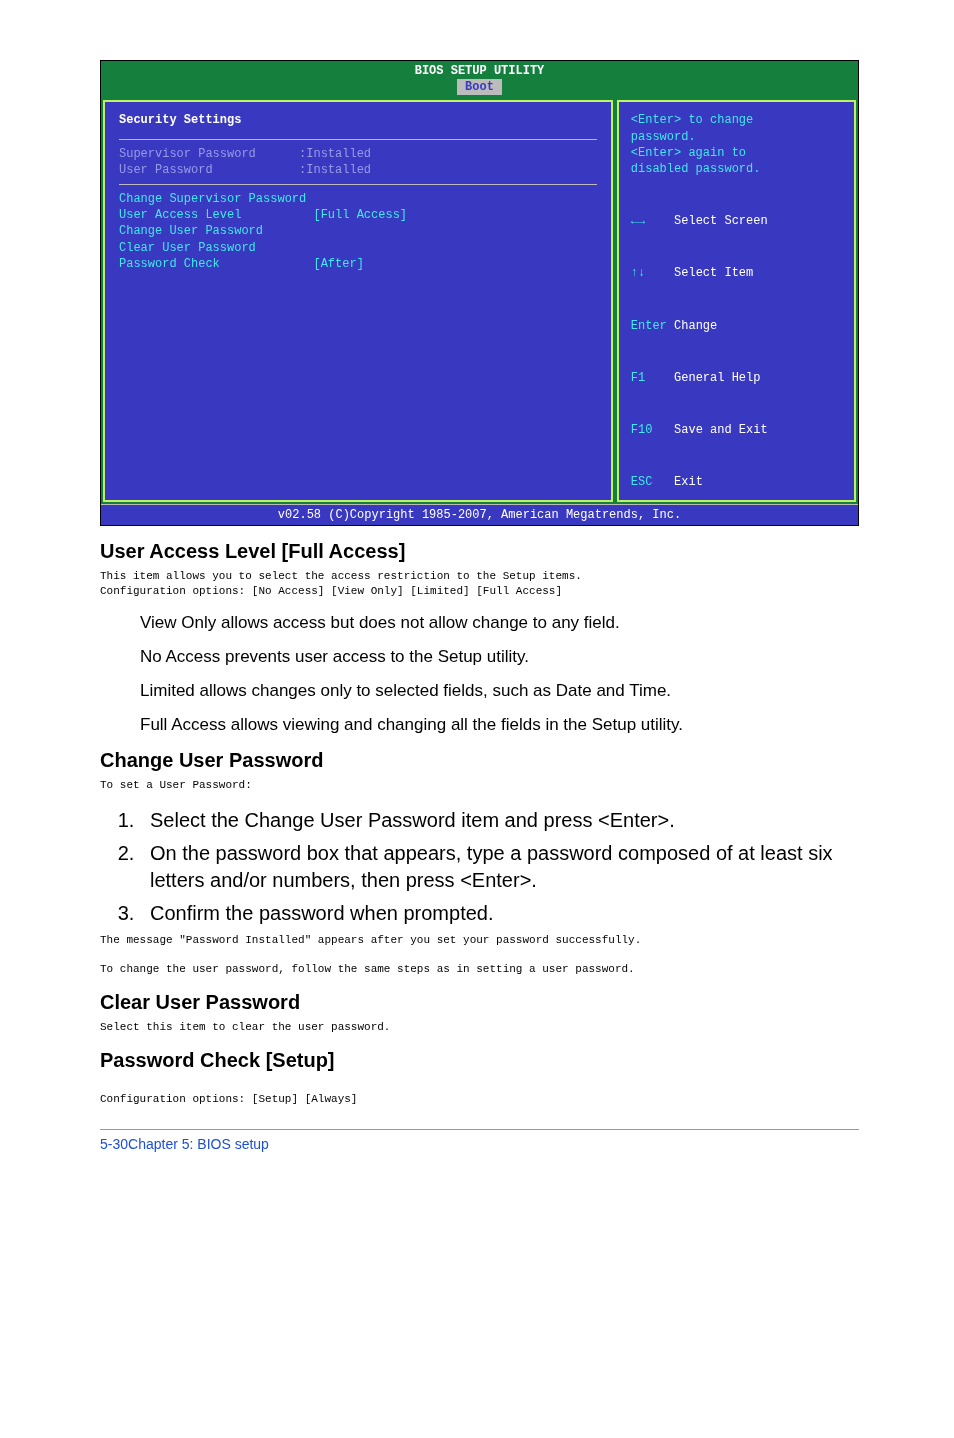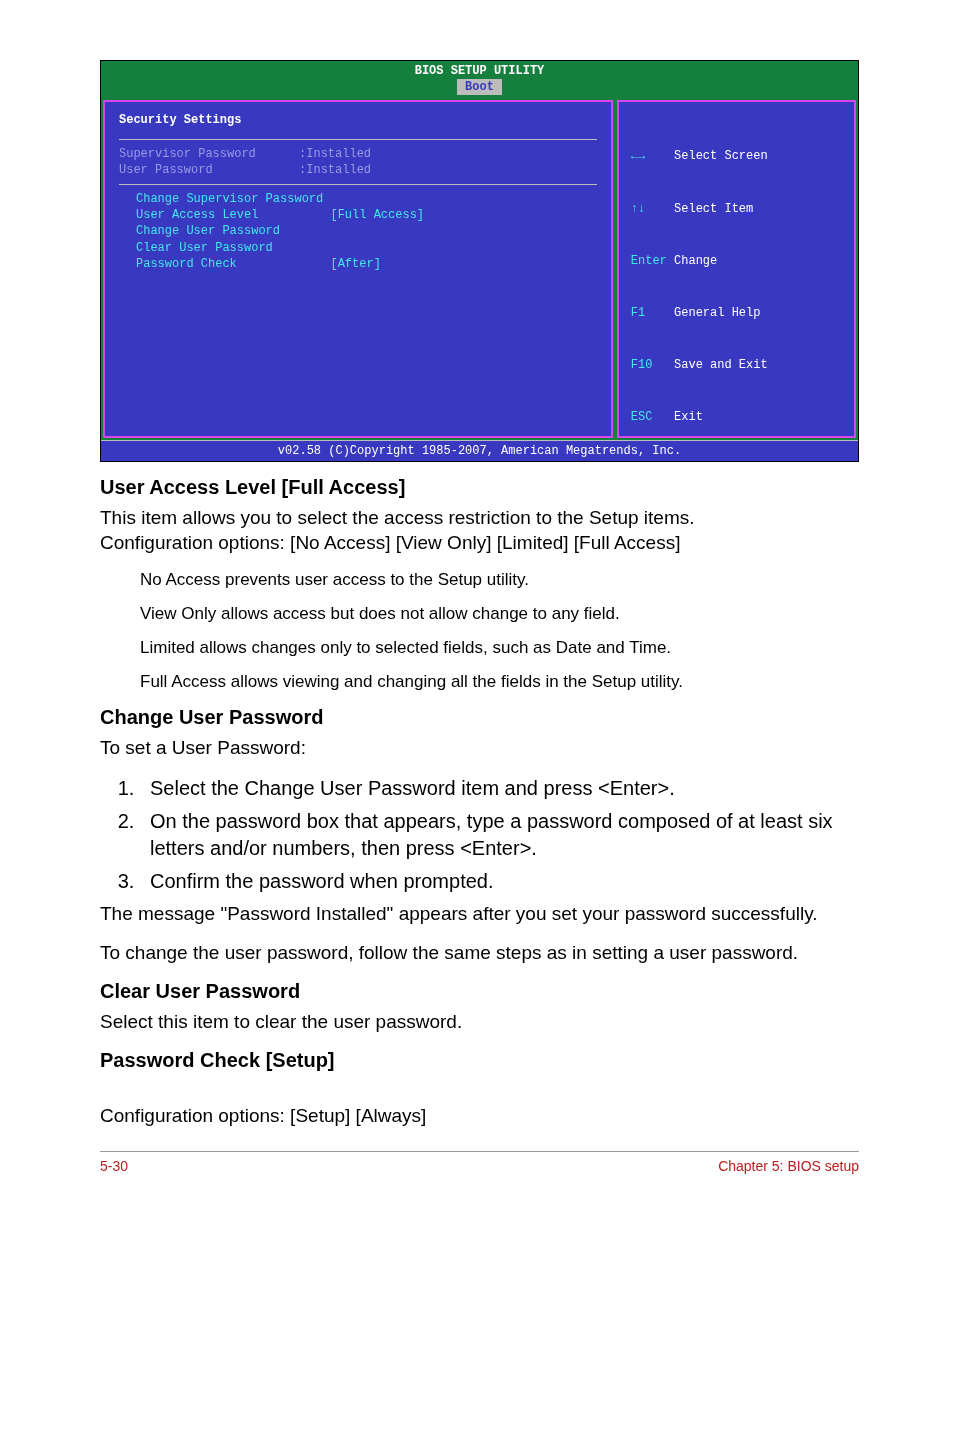--- a/index.html
+++ b/index.html
@@ -37,21 +37,21 @@
     background: #bcbcbc;
     color: #3838c0;
     display: inline-block;
     padding: 0 8px;
     font-weight: bold;
   }
   .bios-body {
     display: flex;
   }
   .bios-left, .bios-right {
-    border: 2px solid #d946ef;
+    border: 2px solid #bef264;
     margin: 2px;
     font-family: Liberation Mono, monospace;
   }
   .bios-left {
     flex: 2.2;
     background: #3838c0;
     padding: 10px 14px 80px 14px;
   }
   .bios-right {
     flex: 1;
@@ -62,21 +62,21 @@
     flex-direction: column;
     justify-content: space-between;
     min-height: 240px;
   }
   .sec-heading {
     color: #fff;
     font-weight: bold;
     margin-bottom: 10px;
   }
   .status-line { color: #9a9ae8; white-space: pre; }
-  .opt-line { color: #44e8e8; white-space: pre; margin-left: 17px; }
+  .opt-line { color: #44e8e8; white-space: pre; }
   .bios hr, .bios-sep {
     border: none; border-top: 1px solid #bcbcbc; margin: 6px 0;
   }
   .nav-line {
     color:#fff;
     white-space: pre;
     margin-top: 36px;
   }
   .nav-line .cyan { color:#44e8e8; }
   .bios-footer {
@@ -89,23 +89,24 @@
   }
   .arrow-icon { display:inline-block; }
 
   
   h2.subheading {
     font-size: 20px;
     font-weight: bold;
     margin: 10px 0 6px 0;
   }
   p.body-text {
-    font-size: 19px;
+    font-size: 11px;
     margin: 0 0 14px 0;
     line-height: 1.35;
+    font-family: Liberation Mono, monospace;
   }
   .indented {
     padding-left: 40px;
     font-size: 17px;
     margin: 0 0 14px 0;
   }
   ol.steps {
     font-size: 20px;
     margin: 6px 0 4px 0;
     padding-left: 40px;
@@ -113,23 +114,22 @@
   }
   ol.steps li {
     padding-left: 10px;
     margin-bottom: 6px;
   }
   .page-footer {
     border-top: 1px solid #999;
     margin-top: 22px;
     padding-top: 6px;
     font-size: 14px;
-    color: #b91c1c;
+    color: #1d4ed8;
     display: flex;
-    justify-content: space-between;
   }
 </style>
 </head>
 <body>
 
 <div class="page">
 
   <div class="bios-container">
     <div class="bios-title">BIOS SETUP UTILITY</div>
     <div class="bios-tabbar">
@@ -143,39 +143,45 @@
         <div class="status-line"><span>User Password</span>            <span>:Installed</span></div>
         <div class="bios-sep"></div>
         <div class="opt-line">Change Supervisor Password</div>
         <div class="opt-line"><span>User Access Level</span>          <span>[Full Access]</span></div>
         <div class="opt-line">Change User Password</div>
         <div class="opt-line">Clear User Password</div>
         <div class="opt-line"><span>Password Check</span>             <span>[After]</span></div>
       </div>
       <div class="bios-right">
         <div>
+          <div>&lt;Enter&gt; to change</div>
+          <div>password.</div>
+          <div>&lt;Enter&gt; again to</div>
+          <div>disabled password.</div>
+        </div>
+        <div>
           <div class="nav-line"><span class="cyan arrow-icon">←→</span>    <span>Select Screen</span></div>
           <div class="nav-line"><span class="cyan arrow-icon">↑↓</span>    <span>Select Item</span></div>
           <div class="nav-line"><span class="cyan">Enter</span> <span>Change</span></div>
           <div class="nav-line"><span class="cyan">F1</span>    <span>General Help</span></div>
           <div class="nav-line"><span class="cyan">F10</span>   <span>Save and Exit</span></div>
           <div class="nav-line"><span class="cyan">ESC</span>   <span>Exit</span></div>
         </div>
       </div>
     </div>
     <div class="bios-footer">v02.58 (C)Copyright 1985-2007, American Megatrends, Inc.</div>
   </div>
 
   <h2 class="subheading">User Access Level [Full Access]</h2>
   <p class="body-text">
     <span>This item allows you to select the access restriction to the Setup items.</span><br>
     <span>Configuration options: [No Access] [View Only] [Limited] [Full Access]</span>
   </p>
+  <p class="indented">View Only allows access but does not allow change to any field.</p>
   <p class="indented">No Access prevents user access to the Setup utility.</p>
-  <p class="indented">View Only allows access but does not allow change to any field.</p>
   <p class="indented">Limited allows changes only to selected fields, such as Date and Time.</p>
   <p class="indented">Full Access allows viewing and changing all the fields in the Setup utility.</p>
 
   <h2 class="subheading">Change User Password</h2>
   <p class="body-text">To set a User Password:</p>
   <ol class="steps">
     <li>Select the Change User Password item and press &lt;Enter&gt;.</li>
     <li>On the password box that appears, type a password composed of at least six letters and/or numbers, then press &lt;Enter&gt;.</li>
     <li>Confirm the password when prompted.</li>
   </ol>

